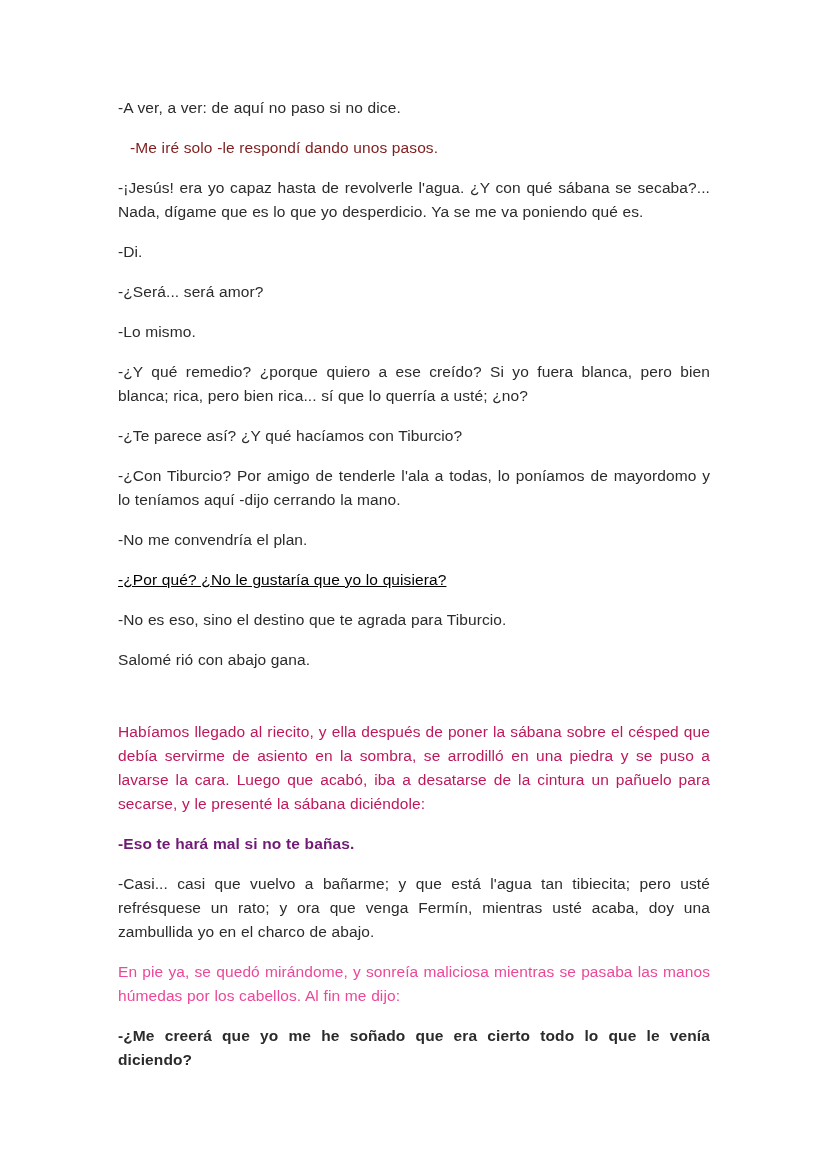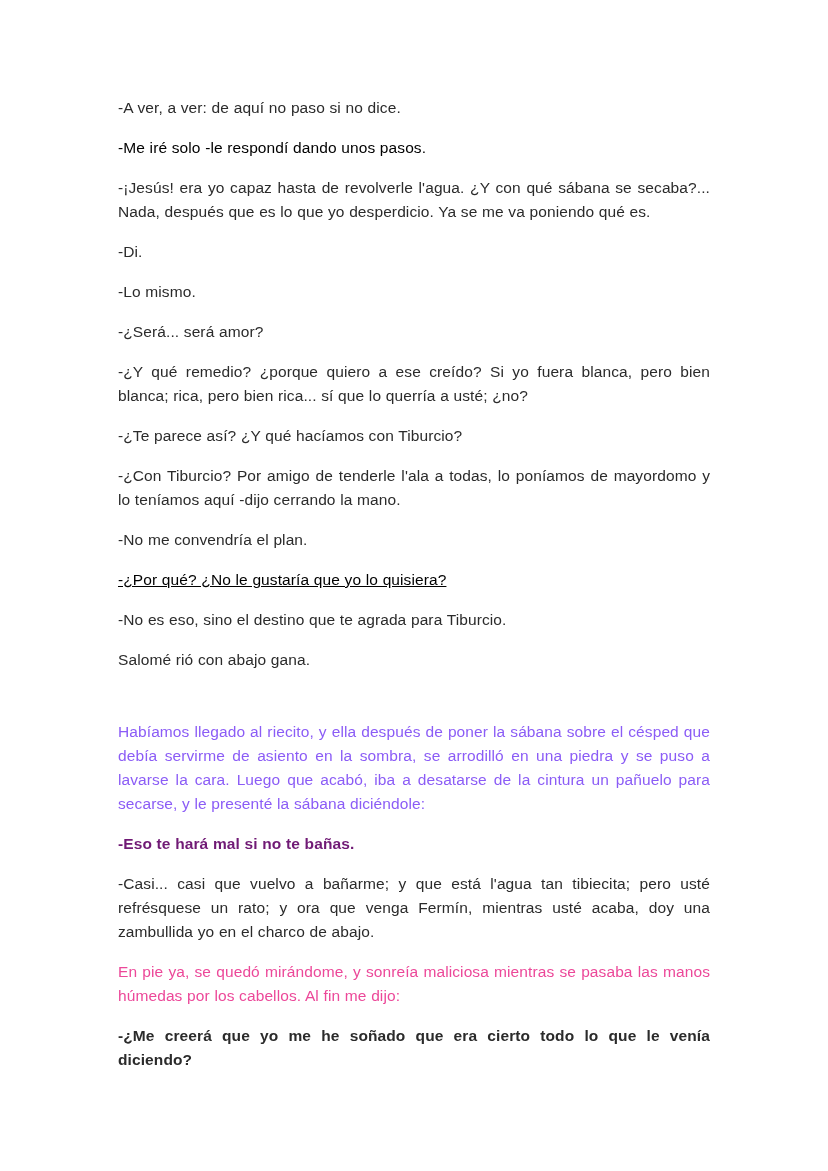--- a/index.html
+++ b/index.html
@@ -43,32 +43,32 @@
     margin-bottom: 0;
   }
 </style>
 </head>
 <body>
 
 <div class="page" style="background: rgb(255, 255, 255);">
   <div class="text-column">
 
     <p class="para" style="color: rgb(43, 43, 43);">-A ver, a ver: de aquí no paso si no dice.</p>
-    <p class="para" style="color: #000000;">-Me iré solo -le respondí dando unos pasos.</p>
-    <p class="para" style="color: rgb(43, 43, 43);">-¡Jesús! era yo capaz hasta de revolverle l'agua. ¿Y con qué sábana se secaba?... Nada, después que es lo que yo desperdicio. Ya se me va poniendo qué es.</p>
+    <p class="para" style="color: #7f1d1d; margin-left: 12px;">-Me iré solo -le respondí dando unos pasos.</p>
+    <p class="para" style="color: rgb(43, 43, 43);">-¡Jesús! era yo capaz hasta de revolverle l'agua. ¿Y con qué sábana se secaba?... Nada, dígame que es lo que yo desperdicio. Ya se me va poniendo qué es.</p>
     <p class="para" style="color: rgb(43, 43, 43);">-Di.</p>
+    <p class="para" style="color: rgb(43, 43, 43);">-¿Será... será amor?</p>
     <p class="para" style="color: rgb(43, 43, 43);">-Lo mismo.</p>
-    <p class="para" style="color: rgb(43, 43, 43);">-¿Será... será amor?</p>
     <p class="para" style="color: rgb(43, 43, 43);">-¿Y qué remedio? ¿porque quiero a ese creído? Si yo fuera blanca, pero bien blanca; rica, pero bien rica... sí que lo querría a usté; ¿no?</p>
     <p class="para" style="color: rgb(43, 43, 43);">-¿Te parece así? ¿Y qué hacíamos con Tiburcio?</p>
     <p class="para" style="color: rgb(43, 43, 43);">-¿Con Tiburcio? Por amigo de tenderle l'ala a todas, lo poníamos de mayordomo y lo teníamos aquí -dijo cerrando la mano.</p>
     <p class="para" style="color: rgb(43, 43, 43);">-No me convendría el plan.</p>
     <p class="para" style="color: #000000; text-decoration: underline;">-¿Por qué? ¿No le gustaría que yo lo quisiera?</p>
     <p class="para" style="color: rgb(43, 43, 43);">-No es eso, sino el destino que te agrada para Tiburcio.</p>
     <p class="para" style="color: rgb(43, 43, 43);">Salomé rió con abajo gana.</p>
-    <p class="para" style="color: #8b5cf6; margin-top: 48px;">Habíamos llegado al riecito, y ella después de poner la sábana sobre el césped que debía servirme de asiento en la sombra, se arrodilló en una piedra y se puso a lavarse la cara. Luego que acabó, iba a desatarse de la cintura un pañuelo para secarse, y le presenté la sábana diciéndole:</p>
+    <p class="para" style="color: #be185d; margin-top: 48px;">Habíamos llegado al riecito, y ella después de poner la sábana sobre el césped que debía servirme de asiento en la sombra, se arrodilló en una piedra y se puso a lavarse la cara. Luego que acabó, iba a desatarse de la cintura un pañuelo para secarse, y le presenté la sábana diciéndole:</p>
     <p class="para" style="color: #701a75; font-weight: bold;">-Eso te hará mal si no te bañas.</p>
     <p class="para" style="color: rgb(43, 43, 43);">-Casi... casi que vuelvo a bañarme; y que está l'agua tan tibiecita; pero usté refrésquese un rato; y ora que venga Fermín, mientras usté acaba, doy una zambullida yo en el charco de abajo.</p>
     <p class="para" style="color: #ec4899;">En pie ya, se quedó mirándome, y sonreía maliciosa mientras se pasaba las manos húmedas por los cabellos. Al fin me dijo:</p>
     <p class="para" style="color: rgb(43, 43, 43); font-weight: bold;">-¿Me creerá que yo me he soñado que era cierto todo lo que le venía diciendo?</p>
 
   </div>
 </div>
 
 </body></html>

